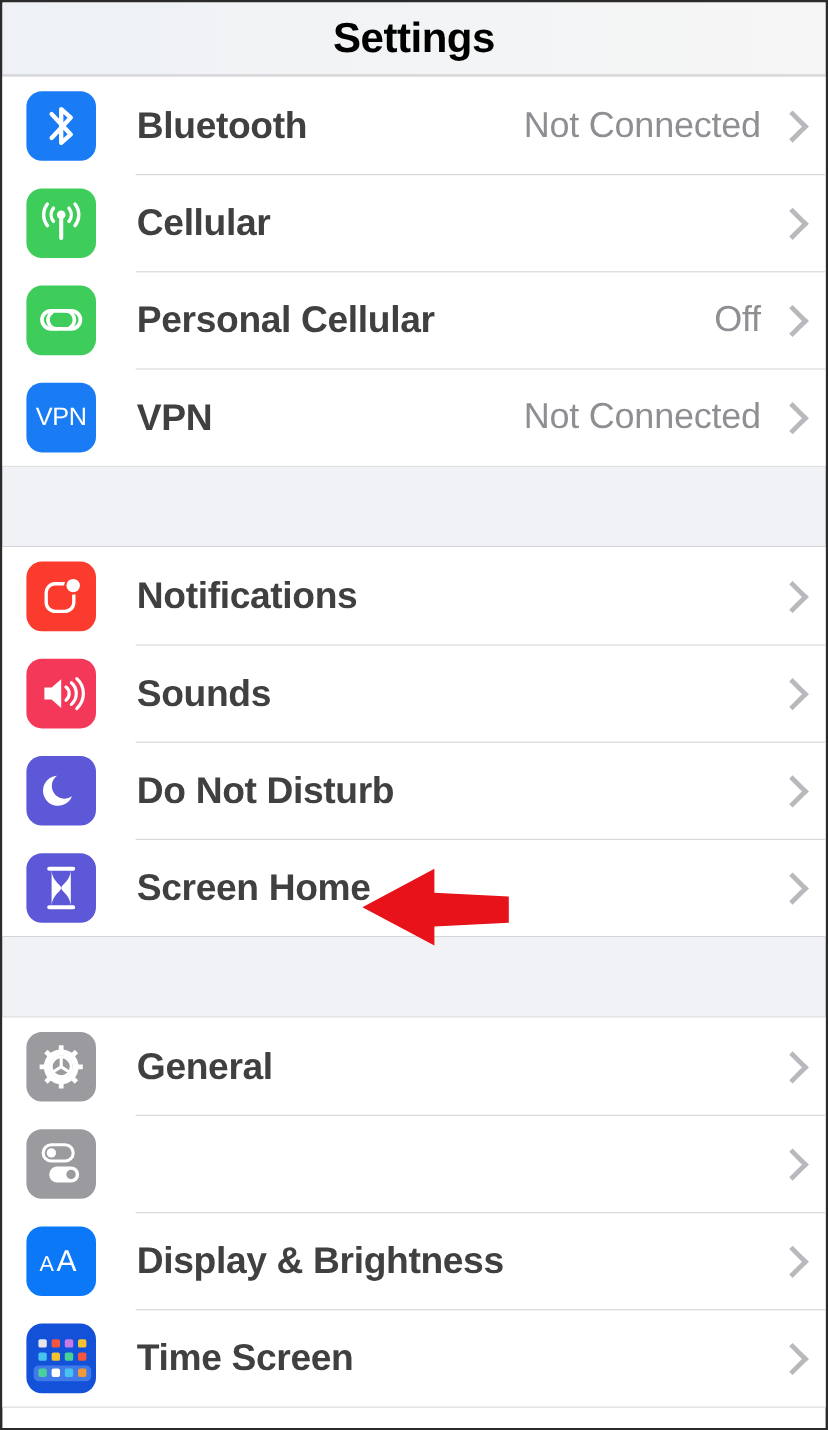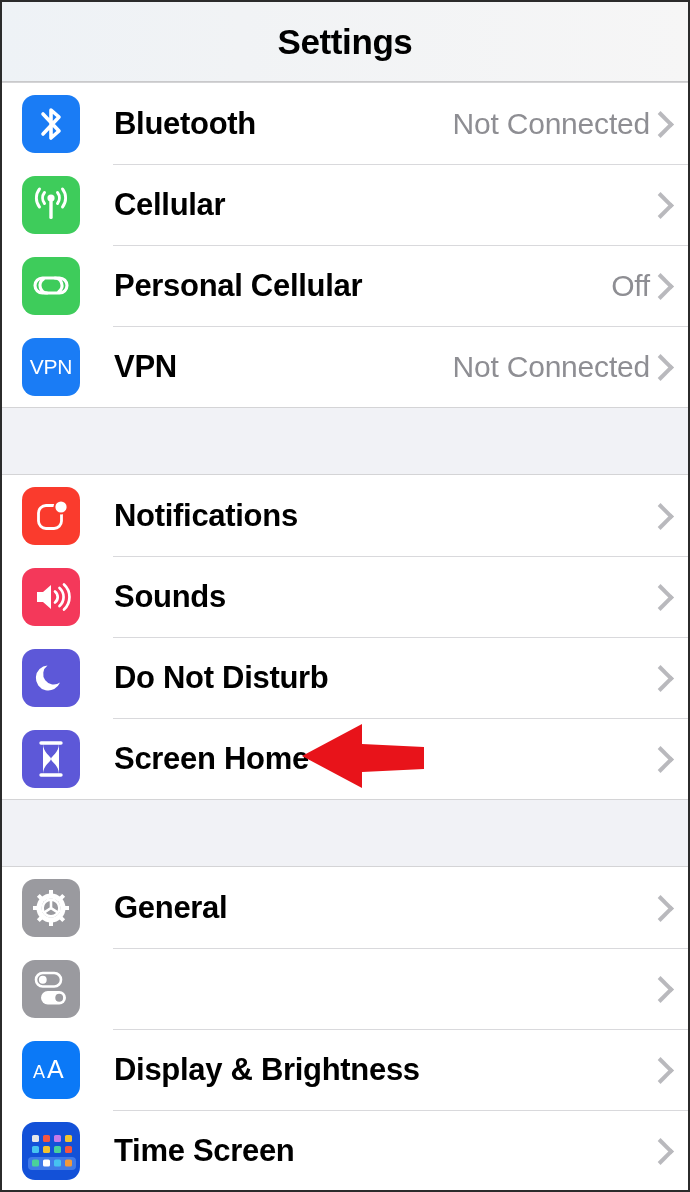--- a/index.html
+++ b/index.html
@@ -13,21 +13,21 @@
     position:relative;
     width:690px; height:1192px;
     background:#ffffff;
     border:2px solid #2b2b2b;
     overflow:hidden;
   }
 
   
   .nav-bar {
     position:relative;
-    height:80px;
+    height:61px;
     background:linear-gradient(to right,#eef2f6 0%, #f1f3f5 35%, #f6f6f6 100%);
     border-bottom:1px solid #c9c9cb;
     display:flex; align-items:center; justify-content:center;
   }
   .nav-title {
     font-size:35px;
     font-weight:bold;
     color:#000000;
     letter-spacing:-0.4px;
   }
@@ -67,28 +67,29 @@
     border-radius:13px;
     position:relative;
     overflow:hidden;
     display:flex; align-items:center; justify-content:center;
   }
   .icon-wrap svg { display:block; }
   .row-label {
     margin-left:34px;
     font-size:31px;
     font-weight:bold;
-    color:#000000;
+    color:#404040;
     letter-spacing:-0.3px;
     white-space:nowrap;
   }
   .row-right {
     margin-left:auto;
     display:flex;
     align-items:center;
+    gap:16px;
   }
   .row-value {
     font-size:30px;
     color:#8e8e93;
     white-space:nowrap;
     letter-spacing:-0.2px;
   }
   .chevron {
     width:16px; height:28px;
     flex:0 0 16px;

